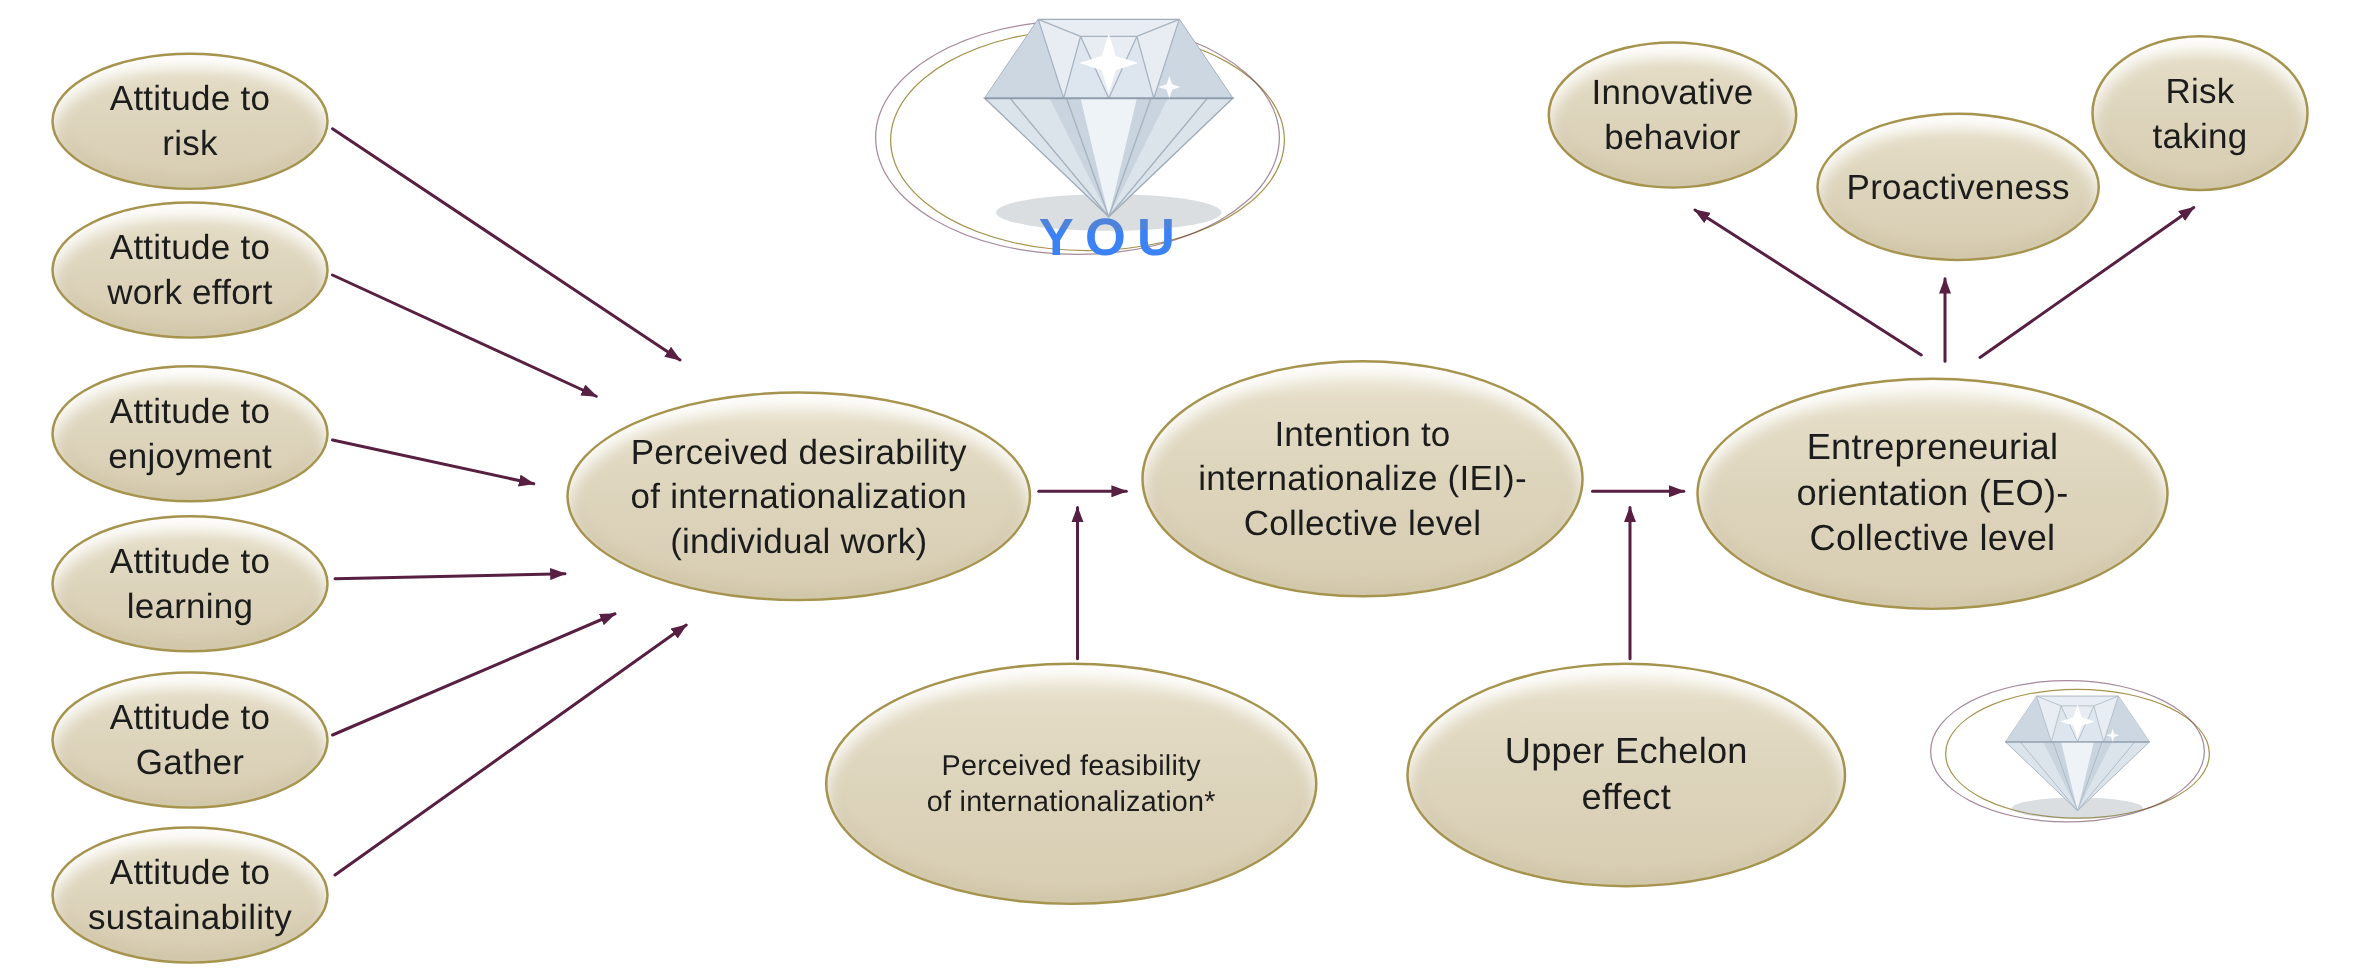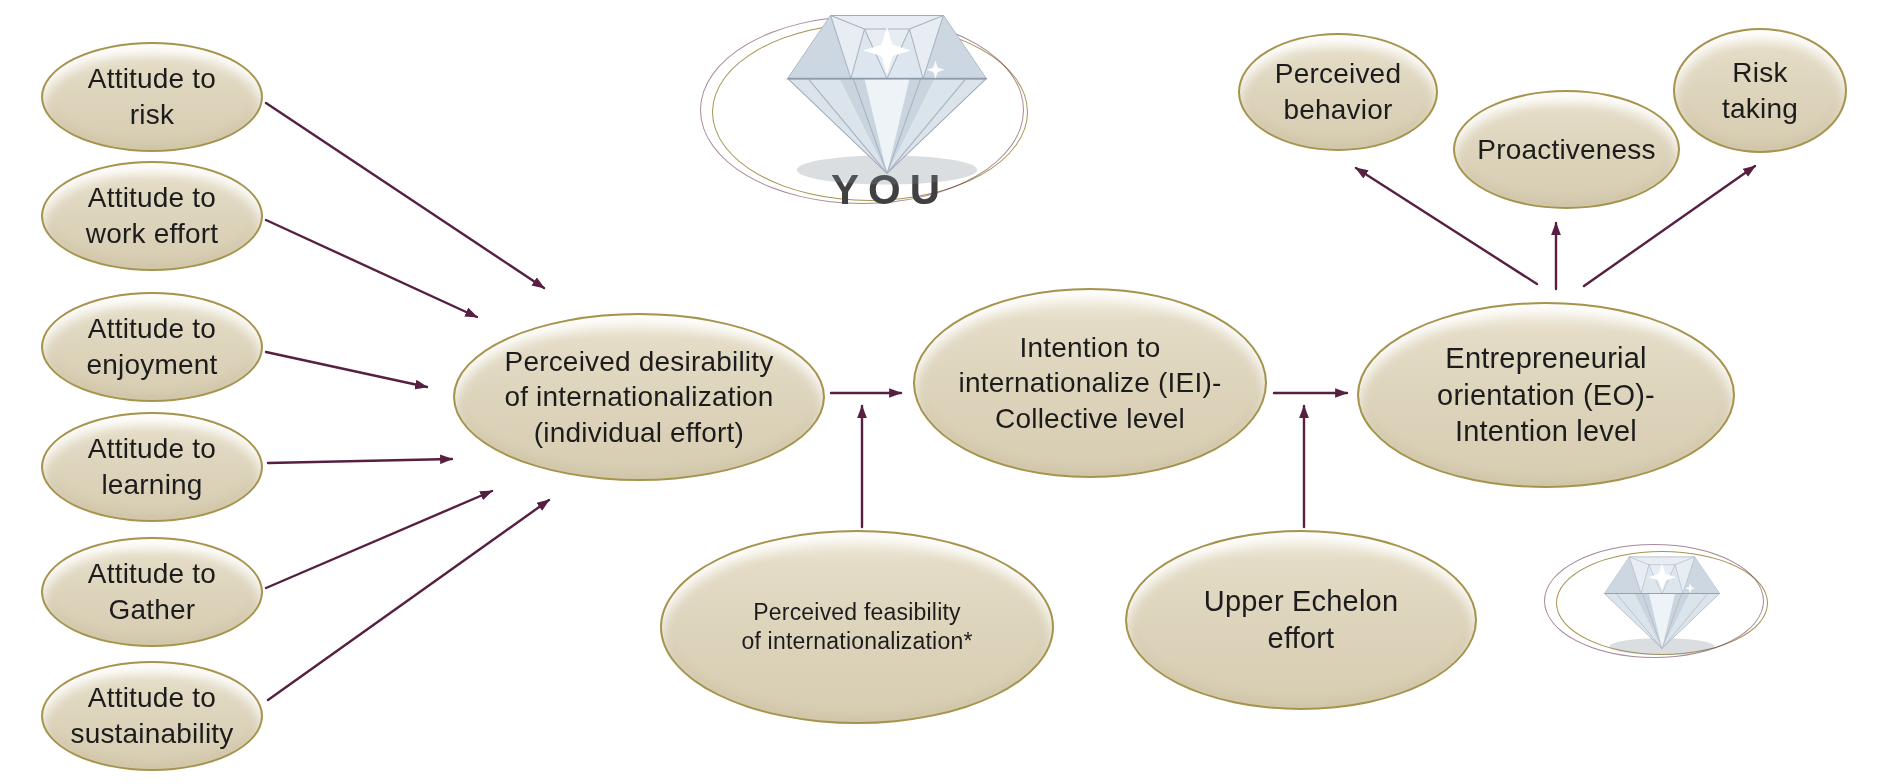--- a/index.html
+++ b/index.html
@@ -26,21 +26,21 @@
     white-space:pre-line;line-height:1.27;color:#1c1c1c;letter-spacing:.2px;
   }
   .ring{
     border:1.8px solid #a6944e;border-radius:50%;background:transparent;
   }
   .ring::before{
     content:'';position:absolute;border-radius:50%;
     left:-13px;top:-8px;right:3px;bottom:-4px;
     border:1.3px solid rgba(95,42,75,.55);
   }
-  .label .lbl{font-weight:700;letter-spacing:9px;color:#404040;}
+  .label .lbl{font-weight:700;letter-spacing:9px;color:#3b82f6;}
   svg.overlay{position:absolute;left:0;top:0;pointer-events:none;}
   .edges line{stroke-linecap:round;}
 </style>
 </head>
 <body>
 
 <div class="canvas">
 
   <div id="nodes">
       <div class="node oval arc-right" style="left: 41px; top: 42px; width: 222px; height: 110px;">
@@ -63,50 +63,50 @@
         <div class="lbl" style="font-size: 28px;">Attitude to
 Gather</div>
       </div>
       <div class="node oval arc-right" style="left: 41px; top: 661px; width: 222px; height: 110px;">
         <div class="lbl" style="font-size: 28px;">Attitude to
 sustainability</div>
       </div>
       <div class="node oval ring-around" style="left: 453px; top: 313px; width: 372px; height: 168px;">
         <div class="lbl" style="font-size: 28px;">Perceived desirability
 of internationalization
-(individual effort)</div>
+(individual work)</div>
       </div>
       <div class="node oval ring-around" style="left: 913px; top: 288px; width: 354px; height: 190px;">
         <div class="lbl" style="font-size: 28px;">Intention to
 internationalize (IEI)-
 Collective level</div>
       </div>
       <div class="node oval ring-around" style="left: 1357px; top: 302px; width: 378px; height: 186px;">
         <div class="lbl" style="font-size: 29px;">Entrepreneurial
 orientation (EO)-
-Intention level</div>
+Collective level</div>
       </div>
       <div class="node oval arc-bottom" style="left: 1238px; top: 33px; width: 200px; height: 118px;">
-        <div class="lbl" style="font-size: 28px;">Perceived
+        <div class="lbl" style="font-size: 28px;">Innovative
 behavior</div>
       </div>
       <div class="node oval arc-bottom" style="left: 1453px; top: 90px; width: 227px; height: 119px; text-align: center;">
         <div class="lbl" style="font-size: 28px;">Proactiveness</div>
       </div>
       <div class="node oval arc-bottom" style="left: 1673px; top: 28px; width: 174px; height: 125px;">
         <div class="lbl" style="font-size: 28px;">Risk
 taking</div>
       </div>
       <div class="node oval arc-top" style="left: 660px; top: 530px; width: 394px; height: 194px;">
         <div class="lbl" style="font-size: 23px;">Perceived feasibility
 of internationalization*</div>
       </div>
       <div class="node oval arc-top" style="left: 1125px; top: 530px; width: 352px; height: 180px;">
         <div class="lbl" style="font-size: 29px;">Upper Echelon
-effort</div>
+effect</div>
       </div>
       <div class="node ring" style="left: 712px; top: 23px; width: 316px; height: 178px;"></div>
       <div class="node ring" style="left: 1556px; top: 551px; width: 212px; height: 104px;"></div>
       <div class="node label" style="left: 790px; top: 166px; width: 200px; height: 48px;">
         <div class="lbl" style="font-size: 42px;">YOU</div>
       </div>
     </div>
 
   <svg class="overlay" width="1904" height="784" viewBox="0 0 1904 784" aria-hidden="true">
     <defs>

